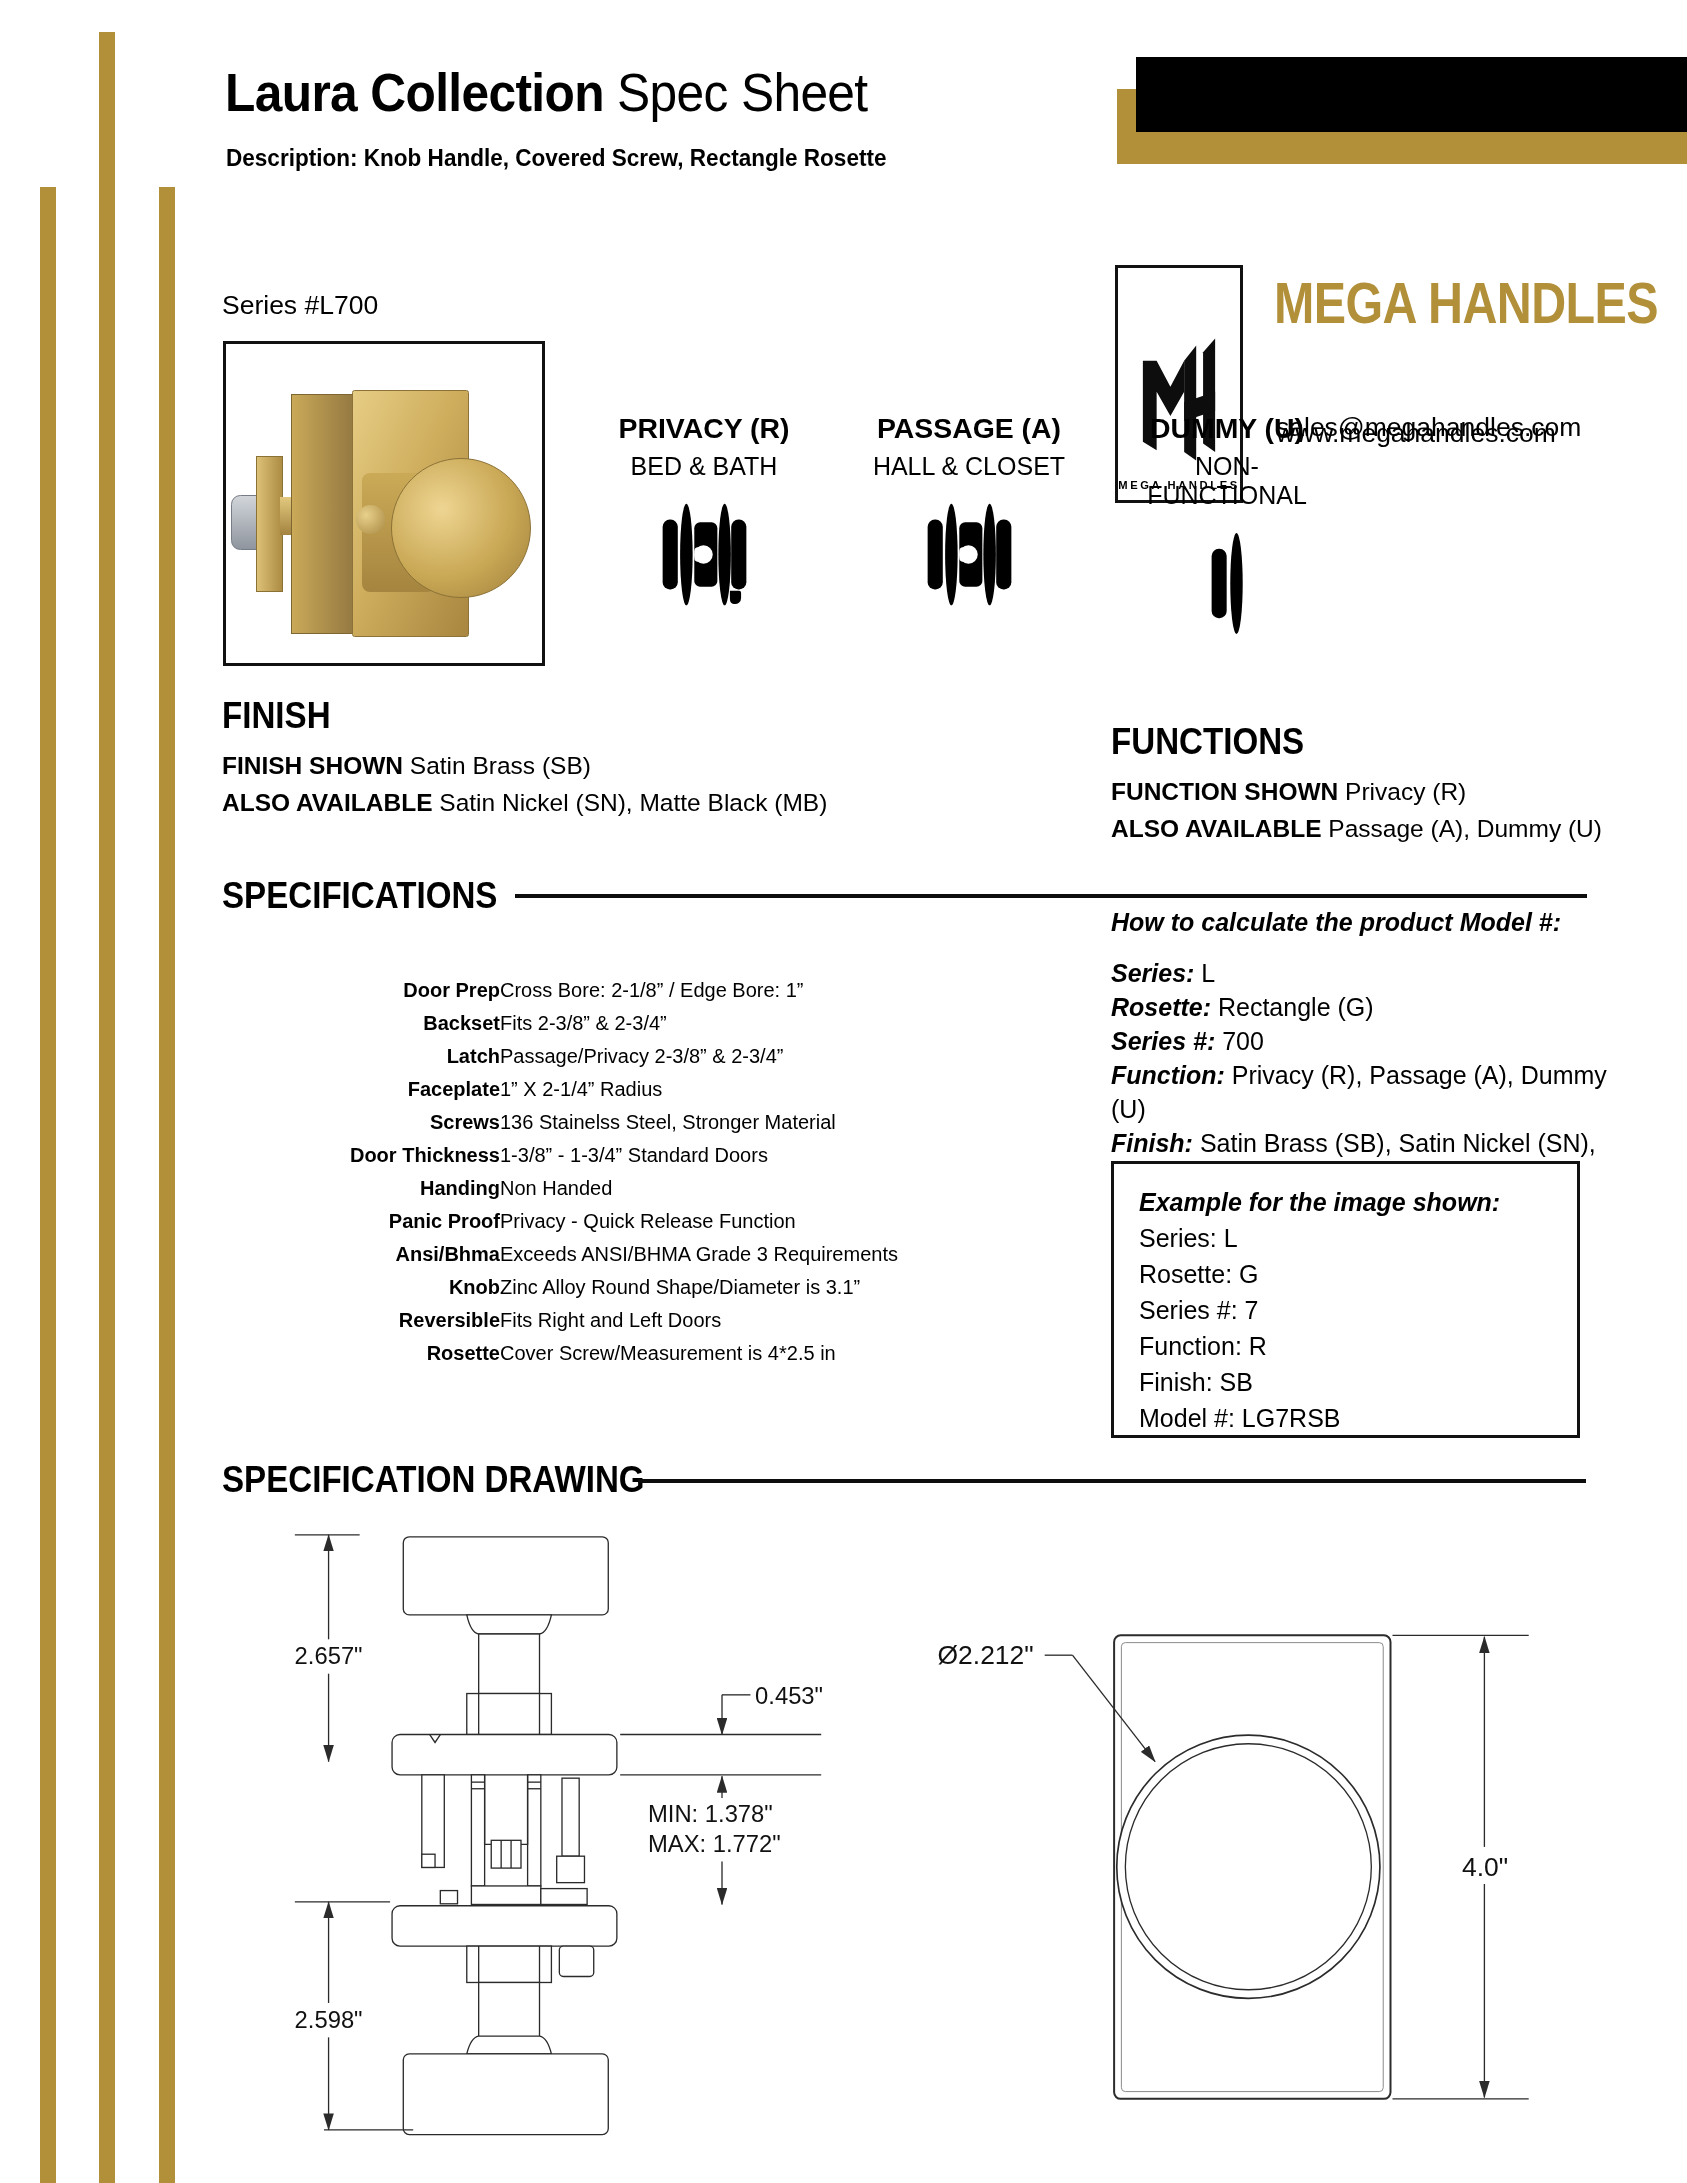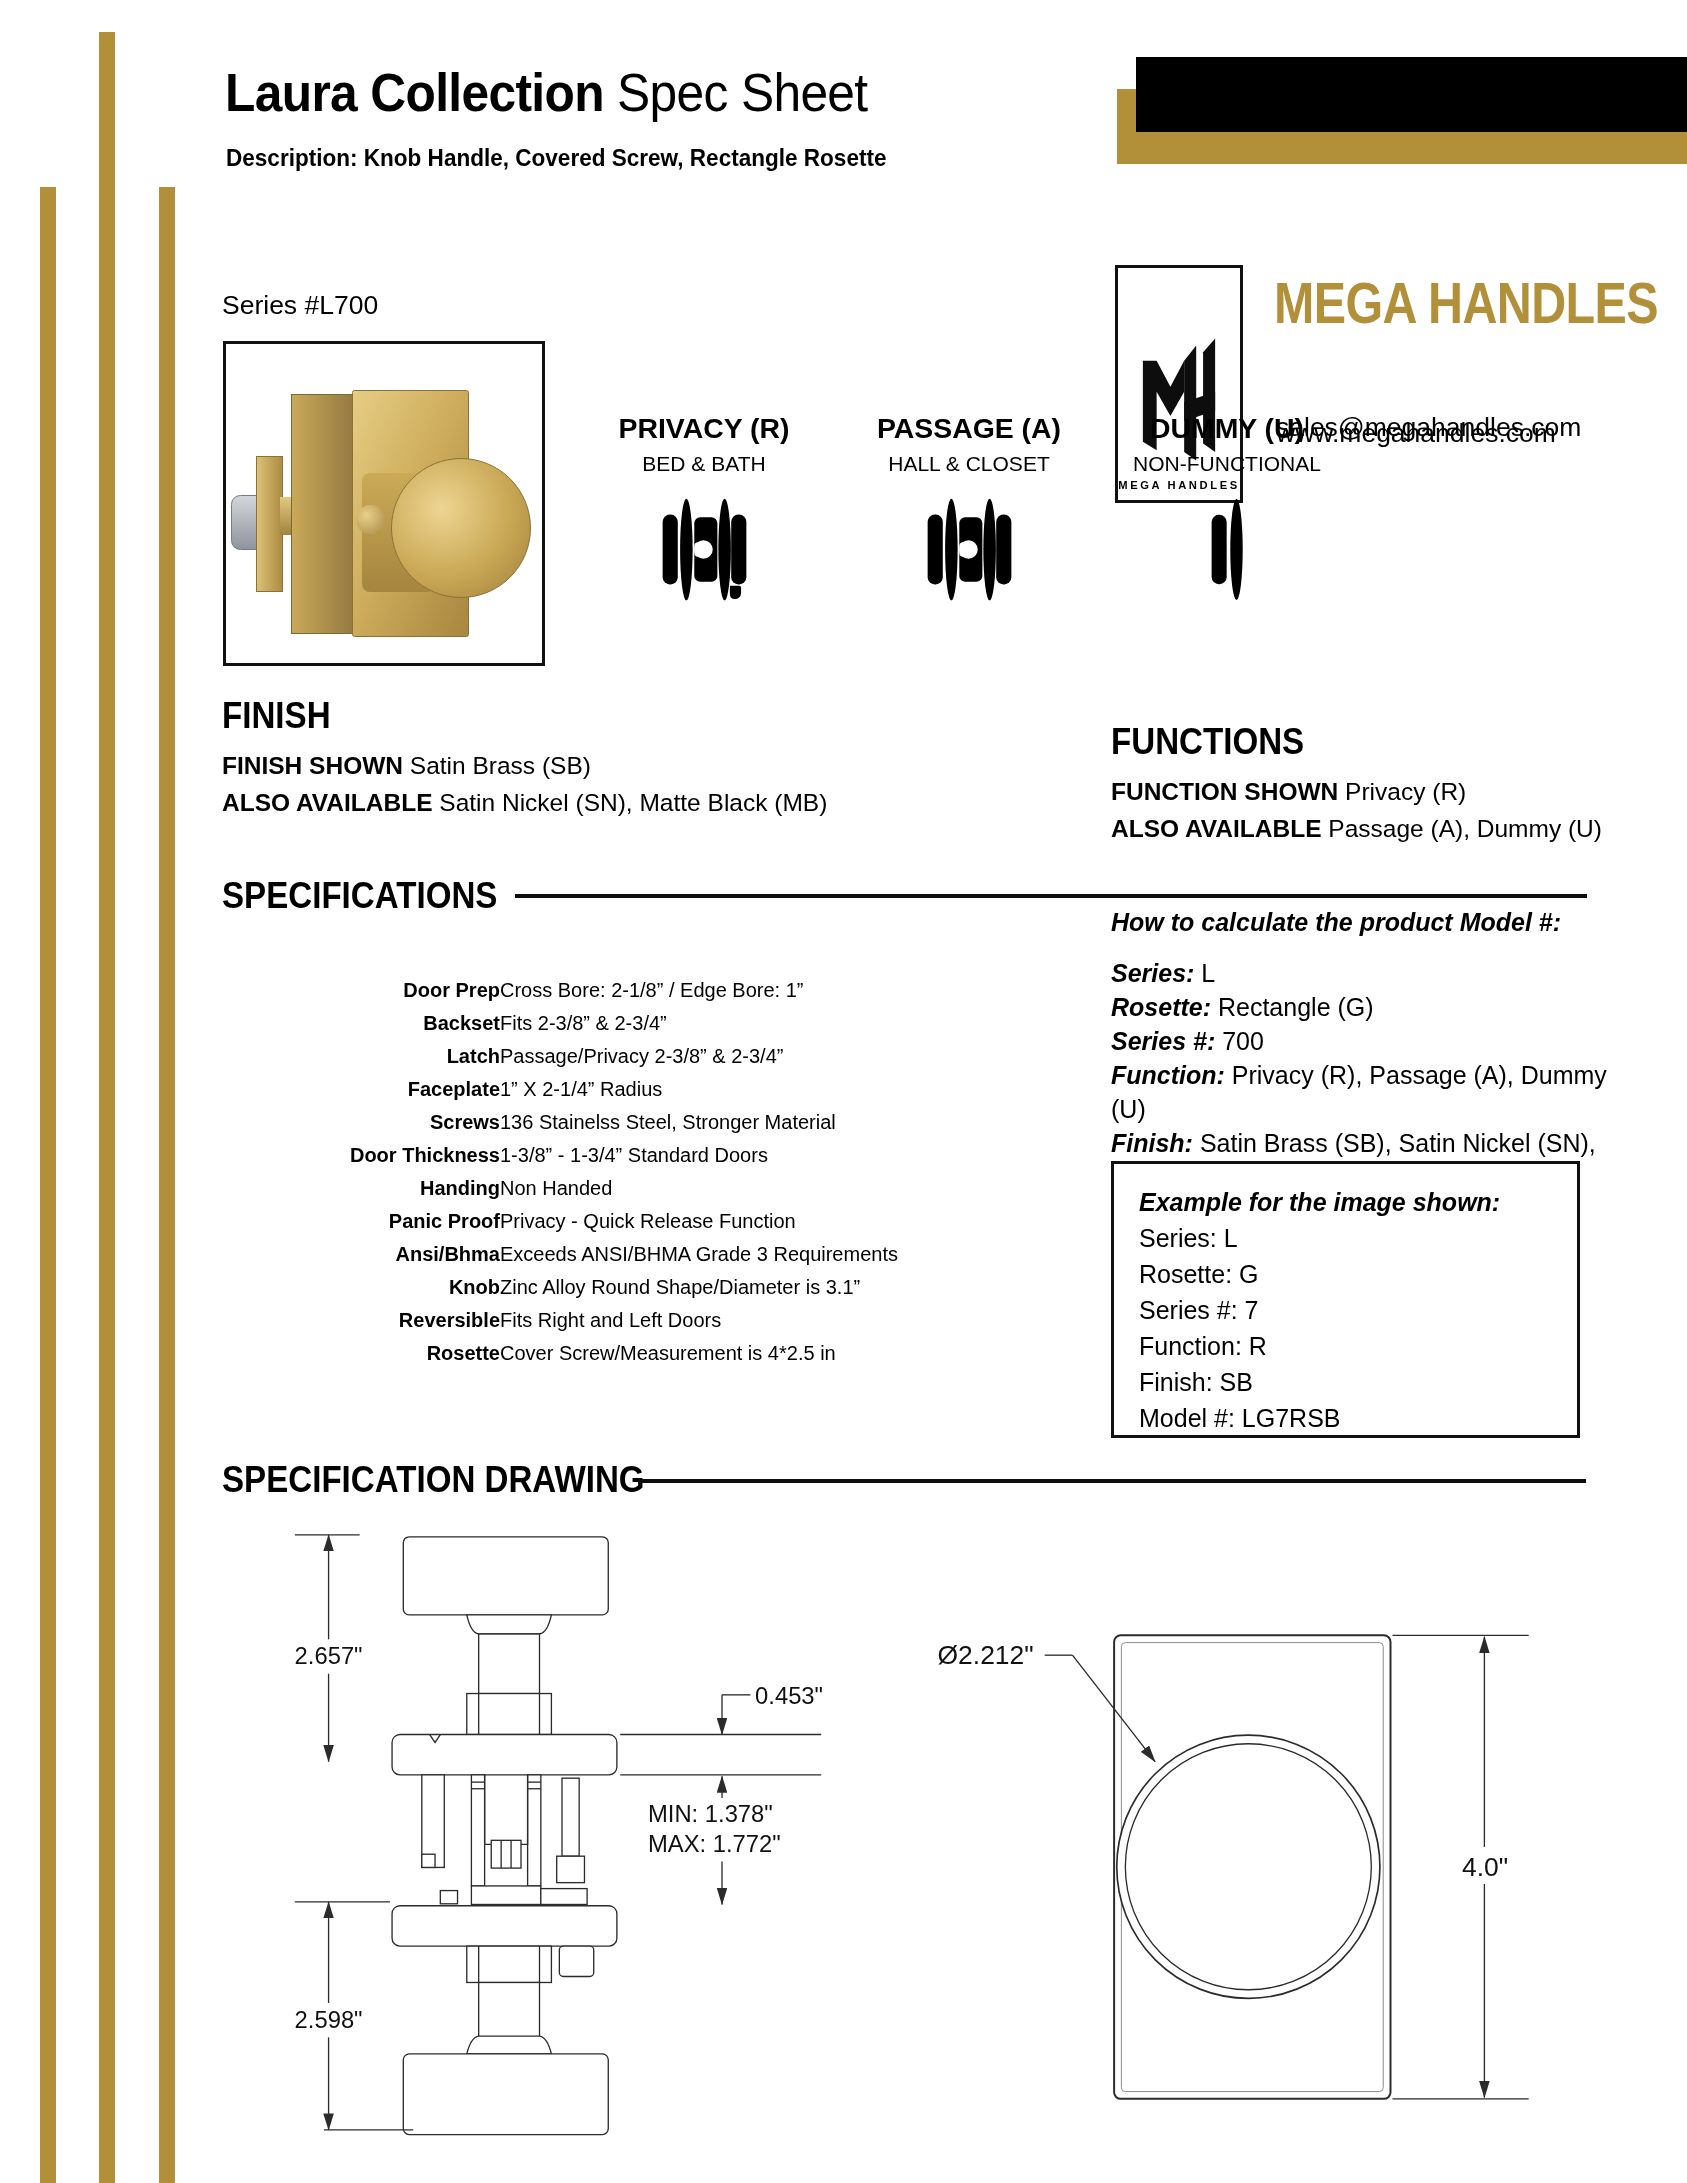--- a/index.html
+++ b/index.html
@@ -16,21 +16,21 @@
   .deco-gold{position:absolute;background:#B2903A;}
   .logo-box{position:absolute;border:3.3px solid #111;background:#fff;display:flex;
             flex-direction:column;align-items:center;justify-content:flex-end;}
   .logo-caption{font-size:11.2px;font-weight:600;letter-spacing:2.6px;margin-bottom:9.3px;white-space:nowrap;}
   .brand-name{font-size:57px;font-weight:800;color:#B2903A;transform:scaleX(.85);
               transform-origin:left top;white-space:nowrap;letter-spacing:-0.7px;}
   .brand-contact{font-size:26.5px;font-weight:500;}
   .product-box{position:absolute;border:3.3px solid #111;background:#fff;}
   .fn-col{position:absolute;width:218px;text-align:center;}
   .fn-title{font-size:28.4px;font-weight:800;}
-  .fn-sub{font-size:21px;font-weight:500;margin-top:6.6px;}
+  .fn-sub{font-size:25px;font-weight:500;margin-top:6.6px;}
   .fn-icon{margin-top:20px;}
   .sec-h{font-size:36px;font-weight:800;}
   .rule{position:absolute;height:4px;background:#0d0d0d;}
   .fin-line{font-size:24.5px;margin-top:9.3px;}
   .fin-line .lab{font-weight:800;}
   .spec-table{position:absolute;font-size:20px;text-align:right;}
   .spec-row{display:flex;height:33px;align-items:center;}
   .spec-row .lab{width:268px;font-weight:800;}
   .calc{position:absolute;width:529px;font-size:25px;line-height:34px;}
   .calc-h{font-weight:800;font-style:italic;font-size:25px;margin-bottom:17px;}

